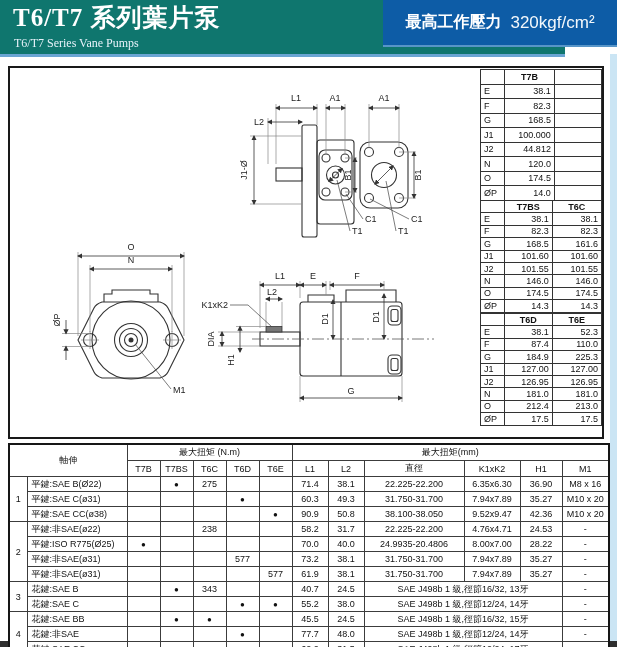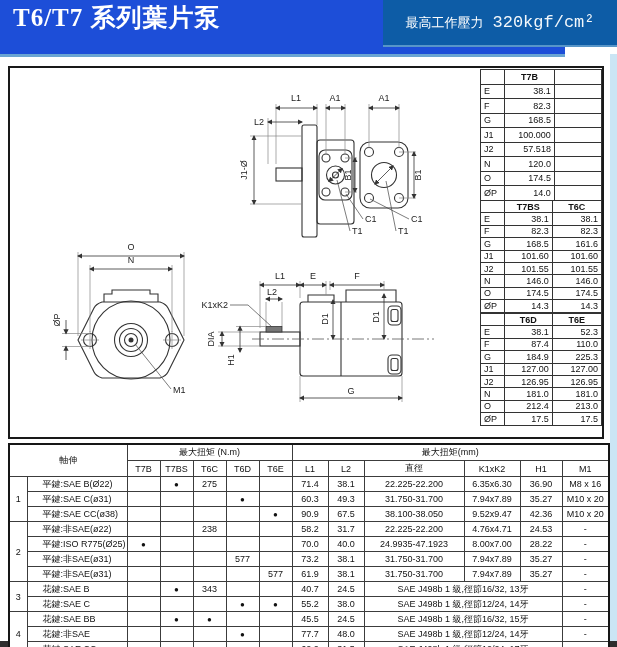--- a/index.html
+++ b/index.html
@@ -1,29 +1,29 @@
 <!DOCTYPE html>
 <html><head>
 <meta charset="utf-8">
 <style>
   html,body{margin:0;padding:0}
   body{width:617px;height:647px;position:relative;background:#fff;
        font-family:"Liberation Sans",sans-serif;color:#111;overflow:hidden}
 
   
-  .hdr{position:absolute;left:0;top:0;width:565px;height:54px;background:#1d4ed8;
+  .hdr{position:absolute;left:0;top:0;width:565px;height:54px;background:#0f766e;
        border-bottom:3px solid #6aa5d3}
   .hdr .t{position:absolute;left:13px;top:1px;color:#fff;font-family:"Liberation Serif",serif;
           font-weight:bold;font-size:25px;letter-spacing:1px;white-space:nowrap}
   .hdr .s{position:absolute;left:14px;top:36px;color:#e8f2fa;font-family:"Liberation Serif",serif;
           font-size:12px}
   .pbox{position:absolute;left:383px;top:0;width:234px;height:45px;background:#0d5ca6;
         border-bottom:2px solid #5795c8;display:flex;align-items:center;justify-content:center;gap:9px}
-  .pbox .pl{color:#fff;font-weight:normal;font-size:13px;white-space:nowrap}
-  .pbox .pv{color:#f2f7fb;font-size:17px;font-family:Liberation Mono, monospace;white-space:nowrap}
+  .pbox .pl{color:#fff;font-weight:bold;font-size:16px;white-space:nowrap}
+  .pbox .pv{color:#f2f7fb;font-size:17px;font-family:Liberation Sans, sans-serif;white-space:nowrap}
 
   
   .rstrip{position:absolute;right:0;top:54px;width:7px;height:587px;background:#cbe5f4}
   .bbar{position:absolute;left:0;top:641px;width:617px;height:6px;background:#2e2e2e}
 
   
   .dbox{position:absolute;left:8px;top:66px;width:596px;height:373px;
         border:2px solid #191919;background:#fff;box-sizing:border-box}
   svg text{font-family:"Liberation Sans",sans-serif;font-size:9px;fill:#222}
   .ol{stroke:#333;stroke-width:1.1;fill:none}
@@ -42,28 +42,29 @@
   #dimt2{left:470px;top:132px} #dimt2 td{height:11.4px}
   #dimt3{left:470px;top:245px} #dimt3 td{height:11.4px}
 
   
   #spec{position:absolute;left:8px;top:443px;width:600px;border-collapse:collapse;
         table-layout:fixed;font-size:9px;background:#fff;border:2px solid #161616}
   #spec td,#spec th{border:1px solid #3c3c3c;padding:0 2px;height:14px;text-align:center;
         overflow:hidden;white-space:nowrap;font-weight:normal}
   #spec th{height:15px}
   #spec .gh{font-weight:normal}
-  #spec .l{text-align:left;padding-left:15px}
+  #spec .l{text-align:left;padding-left:4px}
   #spec .dot{font-size:8px}
 </style>
 </head>
 <body>
 
 <div class="hdr">
   <div class="t">T6/T7 系列葉片泵</div>
+  <div class="s">T6/T7 Series Vane Pumps</div>
   <div class="pbox">
     <span class="pl">最高工作壓力</span>
     <span class="pv">320kgf/cm²</span>
   </div>
 </div>
 
 <div class="rstrip"></div>
 <div class="bbar"></div>
 
 <div class="dbox">
@@ -256,21 +257,21 @@
         <td class="v">168.5</td>
         <td class="v2"></td>
       </tr>
         <tr>
         <td class="k">J1</td>
         <td class="v">100.000</td>
         <td class="v2"></td>
       </tr>
         <tr>
         <td class="k">J2</td>
-        <td class="v">57.518</td>
+        <td class="v">44.812</td>
         <td class="v2"></td>
       </tr>
         <tr>
         <td class="k">N</td>
         <td class="v">120.0</td>
         <td class="v2"></td>
       </tr>
         <tr>
         <td class="k">O</td>
         <td class="v">174.5</td>
@@ -458,21 +459,21 @@
       <td>M10 x 20</td>
     </tr>
     <tr>
       <td class="l">平鍵:SAE CC(ø38)</td>
       <td class="dot"></td>
       <td class="dot"></td>
       <td class="dot"></td>
       <td class="dot"></td>
       <td class="dot">●</td>
       <td>90.9</td>
-      <td>67.5</td>
+      <td>50.8</td>
       <td>38.100-38.050</td>
       <td>9.52x9.47</td>
       <td>42.36</td>
       <td>M10 x 20</td>
     </tr>
     <tr>
       <td rowspan="4">2</td>
       <td class="l">平鍵:非SAE(ø22)</td>
       <td class="dot"></td>
       <td class="dot"></td>
@@ -488,21 +489,21 @@
     </tr>
     <tr>
       <td class="l">平鍵:ISO R775(Ø25)</td>
       <td class="dot">●</td>
       <td class="dot"></td>
       <td class="dot"></td>
       <td class="dot"></td>
       <td class="dot"></td>
       <td>70.0</td>
       <td>40.0</td>
-      <td>24.9935-47.1923</td>
+      <td>24.9935-20.4806</td>
       <td>8.00x7.00</td>
       <td>28.22</td>
       <td>-</td>
     </tr>
     <tr>
       <td class="l">平鍵:非SAE(ø31)</td>
       <td class="dot"></td>
       <td class="dot"></td>
       <td class="dot"></td>
       <td>577</td>

